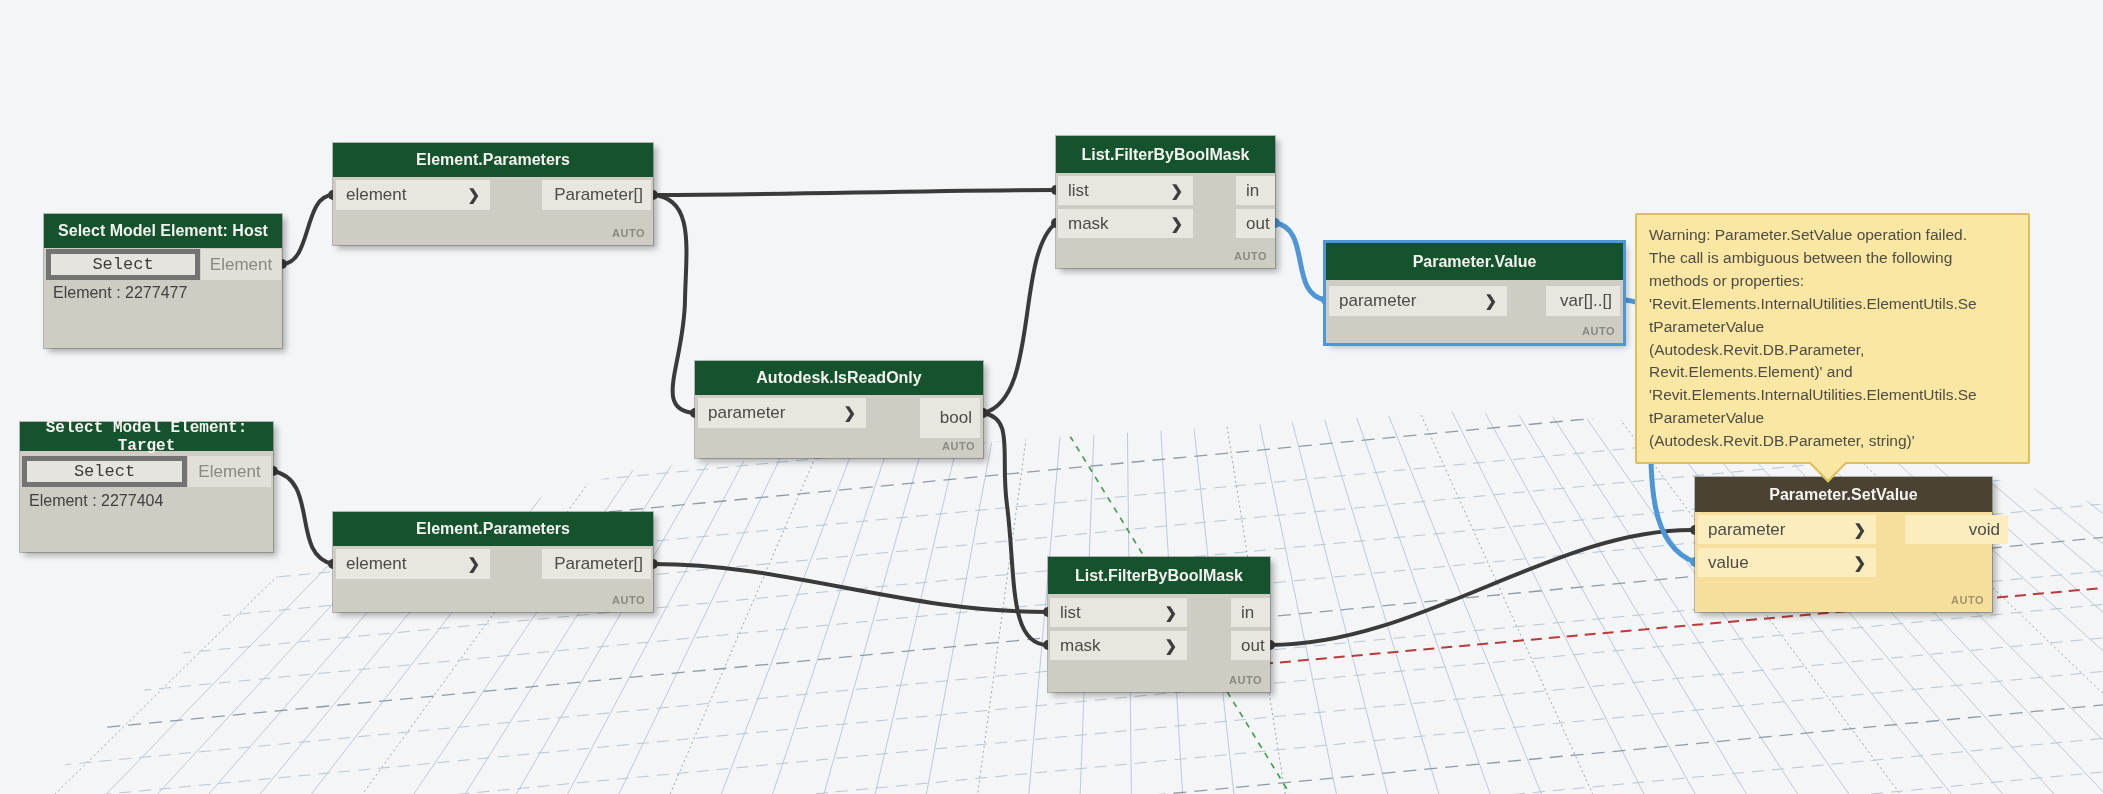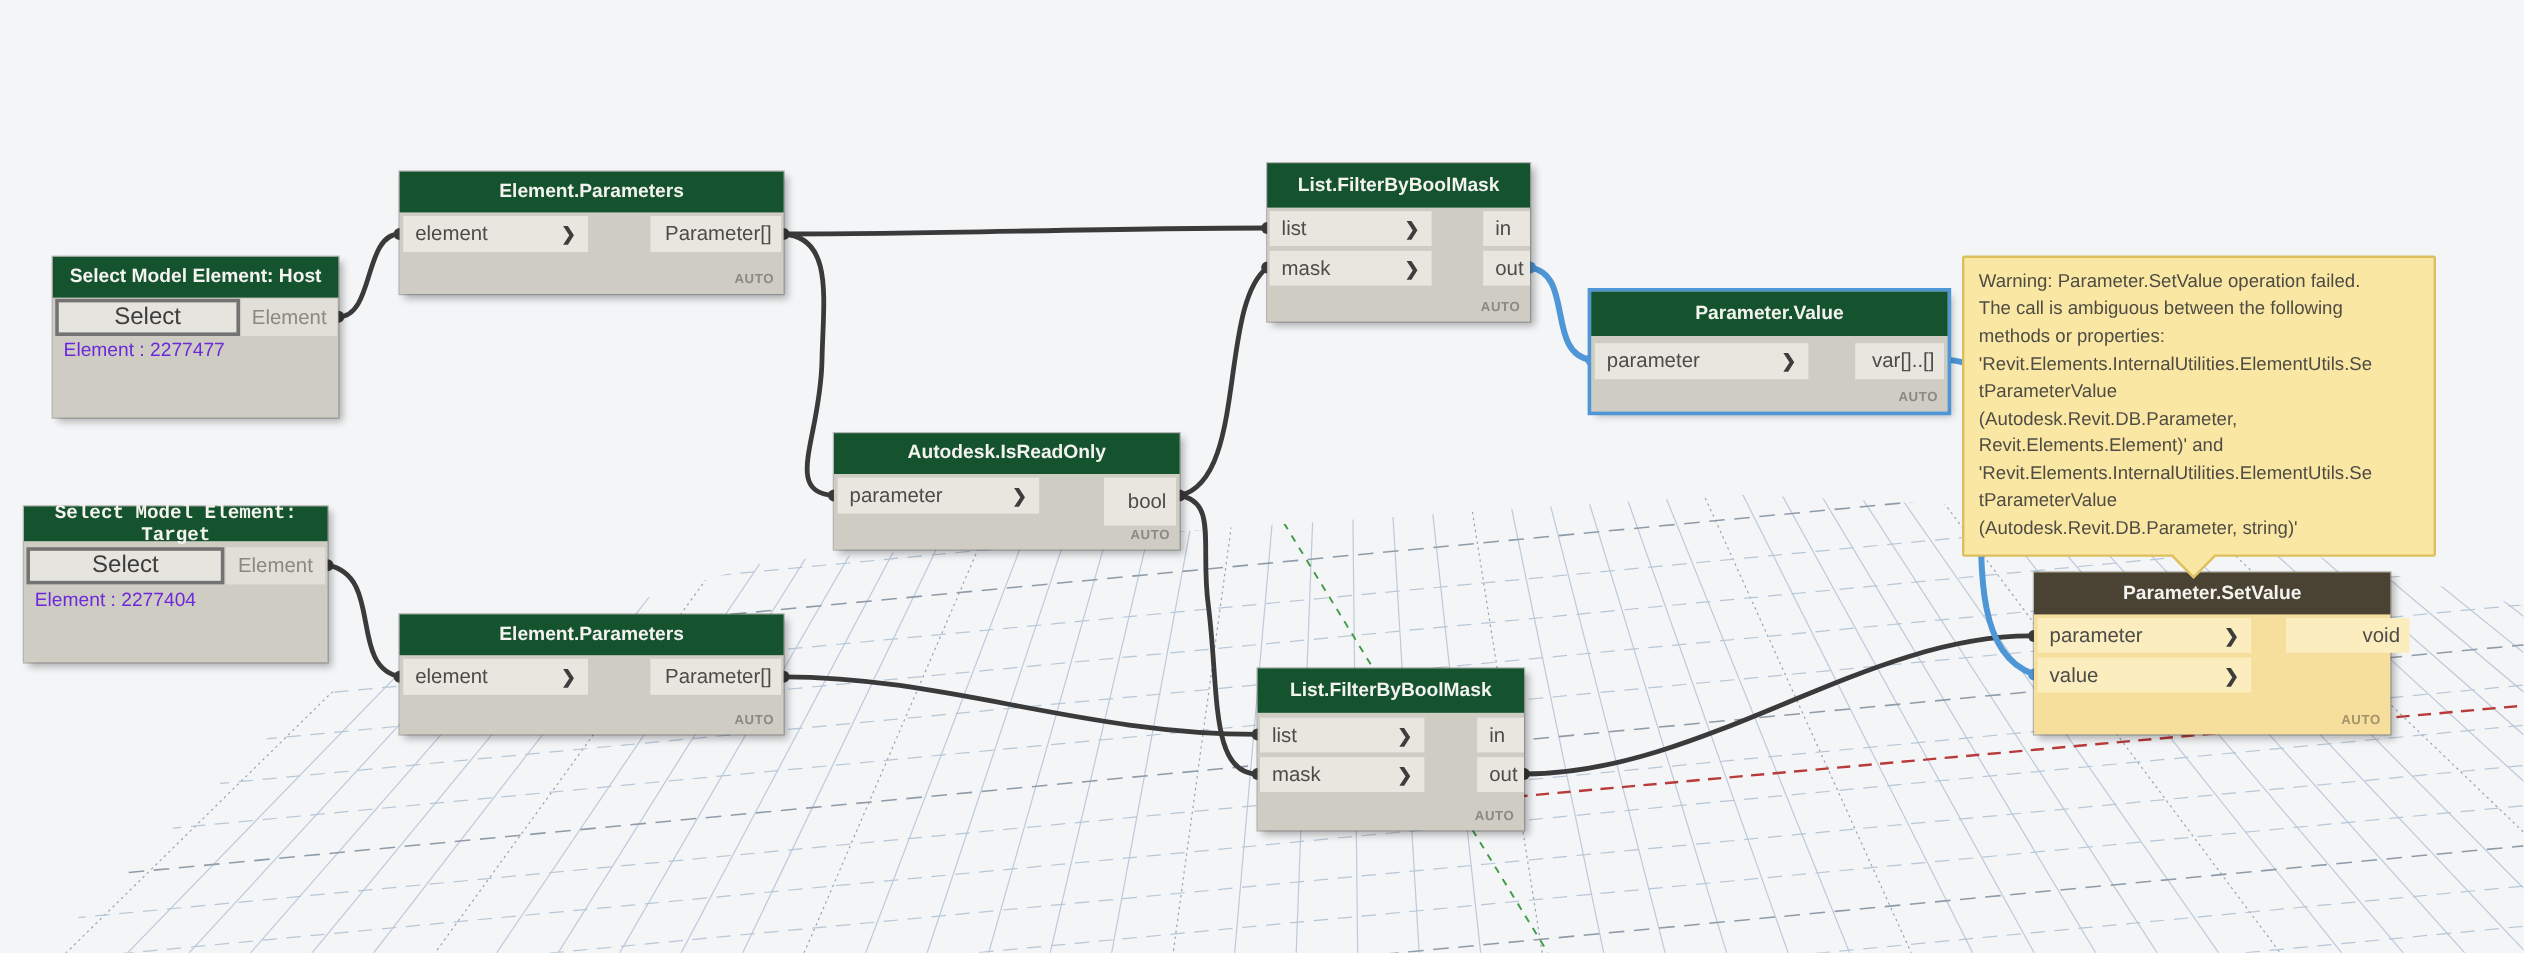--- a/index.html
+++ b/index.html
@@ -41,29 +41,29 @@
   }
   .prow.in{padding-left:10px;}
   .prow.outp{justify-content:flex-end;padding-right:8px;}
   .chev{margin-left:auto;padding-right:10px;color:#3d3d3d;font-weight:bold;font-size:15px;}
   .auto{
     position:absolute;right:8px;bottom:6px;font-size:11px;font-weight:bold;
     color:#8b8981;letter-spacing:.5px;
   }
   
   .sel-btn{
-    position:absolute;background:#e6e4df;border:3px solid #737373;
-    color:#3d3d3d;font-size:20px;display:flex;align-items:center;justify-content:center;
-    box-sizing:border-box;cursor:pointer;
+    position:absolute;background:#e6e4df;border:5px solid #737373;
+    color:#3d3d3d;font-size:17px;display:flex;align-items:center;justify-content:center;
+    box-sizing:border-box;cursor:pointer;font-family:Liberation Mono, monospace;
   }
   .sel-out{
     position:absolute;background:#e2dfd8;color:#8a8880;font-size:17px;
     display:flex;align-items:center;justify-content:center;box-sizing:border-box;
   }
-  .sel-val{position:absolute;color:#6d28d9;font-size:16px;text-align:center;}
+  .sel-val{position:absolute;color:#404040;font-size:16px;text-align:center;}
 
   
   .node.selected{box-shadow:0 0 0 3px #4e96d6, 4px 4px 6px rgba(0,0,0,.28);}
 
   
   .node.warn{background:#f6df9d;}
   .node.warn .hdr{background:#4a4233;}
   .node.warn .prow{background:#fcedbe;}
   .node.warn .auto{color:#a39468;}
 

